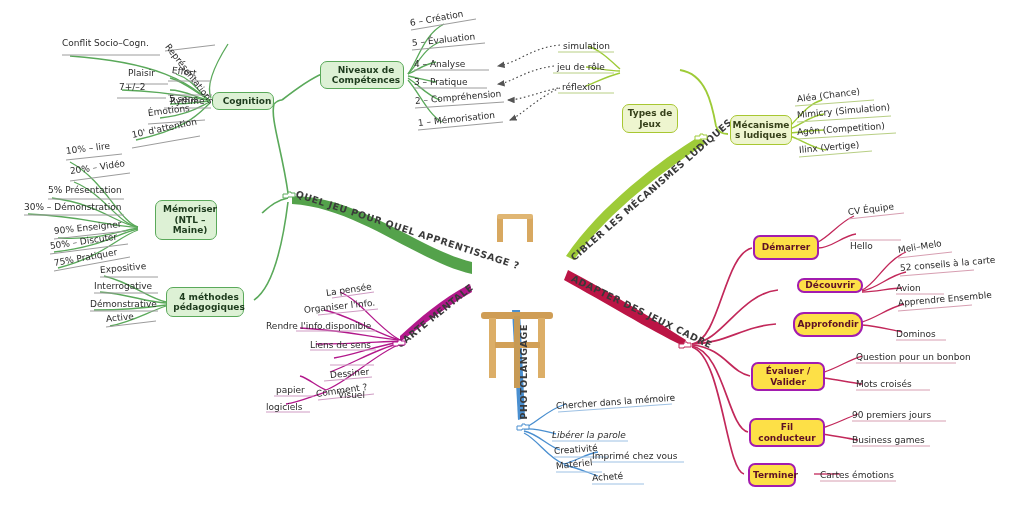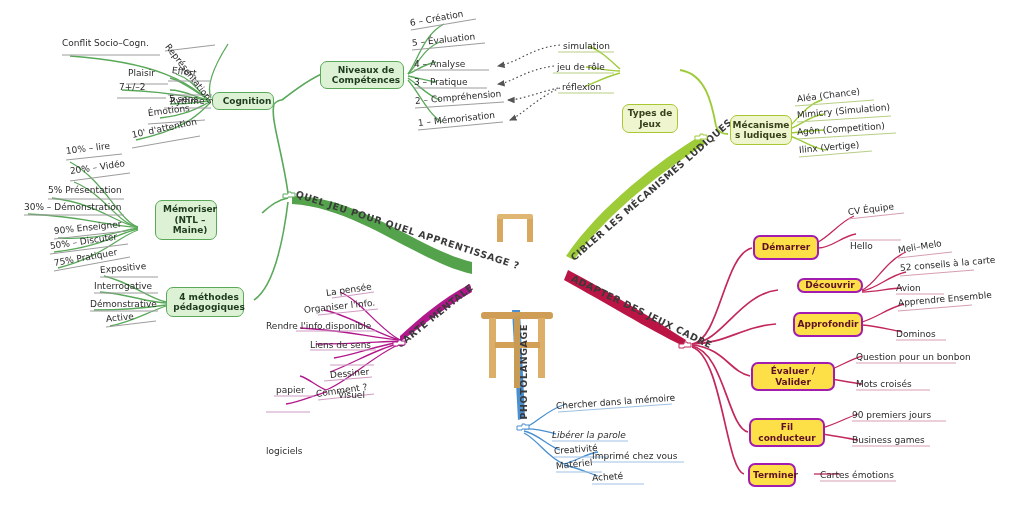--- a/index.html
+++ b/index.html
@@ -318,25 +318,25 @@
   </div>
 
   <div class="node pink" style="left:753px;top:235px;width:66px;height:25px;font-size:9px;">
     <span>Démarrer</span>
   </div>
 
   <div class="node pink" style="left:797px;top:278px;width:66px;height:15px;font-size:9px;">
     <span>Découvrir</span>
   </div>
 
-  <div class="node pink" style="left:793px;top:312px;width:70px;height:25px;font-size:9px;">
+  <div class="node pink" style="left:793px;top:312px;width:70px;height:25px;font-size:9px;border-radius:11px;">
     <span>Approfondir</span>
   </div>
 
-  <div class="node pink" style="left:751px;top:362px;width:84px;height:29px;font-size:9px;">
+  <div class="node pink" style="left:751px;top:362px;width:74px;height:29px;font-size:9px;">
     <span>
       <span>Évaluer /</span><br>
       <span>Valider</span>
     </span>
   </div>
 
   <div class="node pink" style="left:749px;top:418px;width:76px;height:29px;font-size:9px;">
     <span>
       <span>Fil</span><br>
       <span>conducteur</span>
@@ -405,21 +405,21 @@
   <div class="lbl" style="left:820px;top:470px;font-size:9px;">Cartes émotions</div>
 
   <div class="lbl" style="left:326px;top:288px;font-size:9px;transform:rotate(-8deg);">La pensée</div>
   <div class="lbl" style="left:304px;top:305px;font-size:9px;transform:rotate(-6deg);">Organiser l'info.</div>
   <div class="lbl" style="left:266px;top:321px;font-size:9px;">Rendre l'info.disponible</div>
   <div class="lbl" style="left:310px;top:340px;font-size:9px;">Liens de sens</div>
   <div class="lbl" style="left:338px;top:355px;font-size:9px;margin-top:35px;">Visuel</div>
   <div class="lbl" style="left:330px;top:370px;font-size:9px;transform:rotate(-5deg);">Dessiner</div>
   <div class="lbl" style="left:316px;top:389px;font-size:9px;transform:rotate(-8deg);">Comment ?</div>
   <div class="lbl" style="left:276px;top:385px;font-size:9px;">papier</div>
-  <div class="lbl" style="left:266px;top:402px;font-size:9px;margin-top:44px;">logiciels</div>
+  <div class="lbl" style="left:266px;top:402px;font-size:9px;">logiciels</div>
 
   <div class="lbl" style="left:556px;top:401px;font-size:9px;transform:rotate(-4deg);">Chercher dans la mémoire</div>
   <div class="lbl" style="left:552px;top:430px;font-size:9px;font-style:italic;">Libérer la parole</div>
   <div class="lbl" style="left:554px;top:446px;font-size:9px;transform:rotate(-4deg);">Creativité</div>
   <div class="lbl" style="left:556px;top:461px;font-size:9px;transform:rotate(-6deg);">Matériel</div>
   <div class="lbl" style="left:592px;top:451px;font-size:9px;">Imprimé chez vous</div>
   <div class="lbl" style="left:592px;top:473px;font-size:9px;transform:rotate(-4deg);">Acheté</div>
 
 </div>
 

